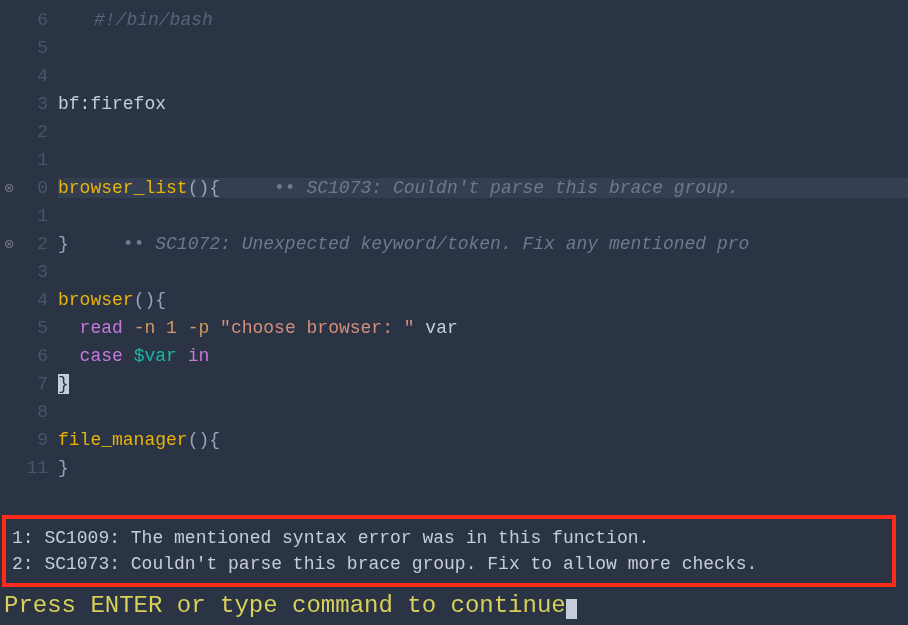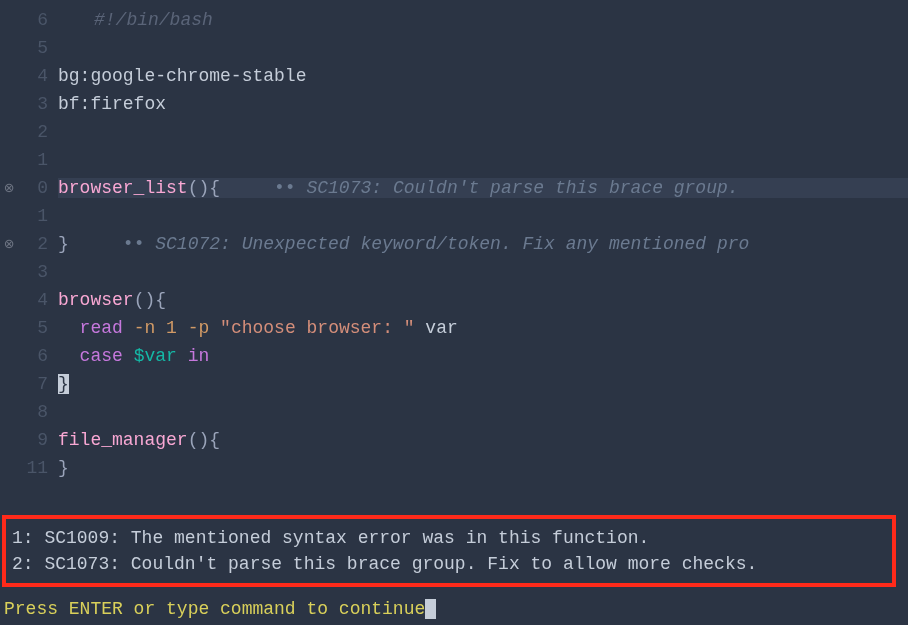--- a/index.html
+++ b/index.html
@@ -35,21 +35,21 @@
     color: #4a5568;
     font-size: 18px;
   }
   .code {
     flex: 1;
     overflow: hidden;
   }
   .comment { color: #5a6478; font-style: italic; margin-left: 36px; }
   .string { color: #d48e7a; }
   .keyword { color: #c678dd; }
-  .func { color: #f9a8d4; }
+  .func { color: #eab308; }
   .flag { color: #d19a66; }
   .number { color: #d19a66; }
   .var { color: #14b8a6; }
   .paren { color: #9aa4ba; }
   .brace { color: #9aa4ba; }
   .plain { color: #c5cdd9; }
   .lint-dots { color: #6b7a90; }
   .lint-msg { color: #6b7a90; font-style: italic; }
   .highlighted-line .code {
     background: #353f52;
@@ -71,37 +71,37 @@
     color: #c5cdd9;
     white-space: pre;
     font-size: 18px;
     line-height: 26px;
   }
   .prompt {
     position: absolute;
     bottom: 6px;
     left: 4px;
     color: #d9d05a;
-    font-size: 18px;
+    font-size: 24px;
   }
   .prompt-cursor {
     background: #c5cdd9;
     display:inline-block;
     width:11px;
     height:20px;
     vertical-align:text-bottom;
   }
 </style>
 </head>
 <body>
 
 <div class="editor" id="editor">
     <div class="line"><span class="gutter-sign"></span><span class="linenum">6</span><span class="code"><span class="comment">#!/bin/bash</span></span></div>
     <div class="line"><span class="gutter-sign"></span><span class="linenum">5</span><span class="code"></span></div>
-    <div class="line"><span class="gutter-sign"></span><span class="linenum">4</span><span class="code"><span class="plain">bg:google-chrome-stable</span></span></div>
+    <div class="line"><span class="gutter-sign"></span><span class="linenum">4</span></div>
     <div class="line"><span class="gutter-sign"></span><span class="linenum">3</span><span class="code"><span class="plain">bf:firefox</span></span></div>
     <div class="line"><span class="gutter-sign"></span><span class="linenum">2</span></div>
     <div class="line"><span class="gutter-sign"></span><span class="linenum">1</span><span class="code"></span></div>
     <div class="line highlighted-line"><span class="gutter-sign">⊗</span><span class="linenum">0</span><span class="code"><span class="func">browser_list</span><span class="paren">()</span><span class="brace">{</span><span class="plain">     </span><span class="lint-dots">•• </span><span class="lint-msg">SC1073: Couldn't parse this brace group.</span></span></div>
     <div class="line"><span class="gutter-sign"></span><span class="linenum">1</span><span class="code"></span></div>
     <div class="line"><span class="gutter-sign">⊗</span><span class="linenum">2</span><span class="code"><span class="brace">}</span><span class="plain">     </span><span class="lint-dots">•• </span><span class="lint-msg">SC1072: Unexpected keyword/token. Fix any mentioned pro</span></span></div>
     <div class="line"><span class="gutter-sign"></span><span class="linenum">3</span><span class="code"></span></div>
     <div class="line"><span class="gutter-sign"></span><span class="linenum">4</span><span class="code"><span class="func">browser</span><span class="paren">()</span><span class="brace">{</span></span></div>
     <div class="line"><span class="gutter-sign"></span><span class="linenum">5</span><span class="code"><span class="plain">  </span><span class="keyword">read</span><span class="plain"> </span><span class="flag">-n</span><span class="plain"> </span><span class="number">1</span><span class="plain"> </span><span class="flag">-p</span><span class="plain"> </span><span class="string">"choose browser: "</span><span class="plain"> var</span></span></div>
     <div class="line"><span class="gutter-sign"></span><span class="linenum">6</span><span class="code"><span class="plain">  </span><span class="keyword">case</span><span class="plain"> </span><span class="var">$var</span><span class="plain"> </span><span class="keyword">in</span></span></div>

